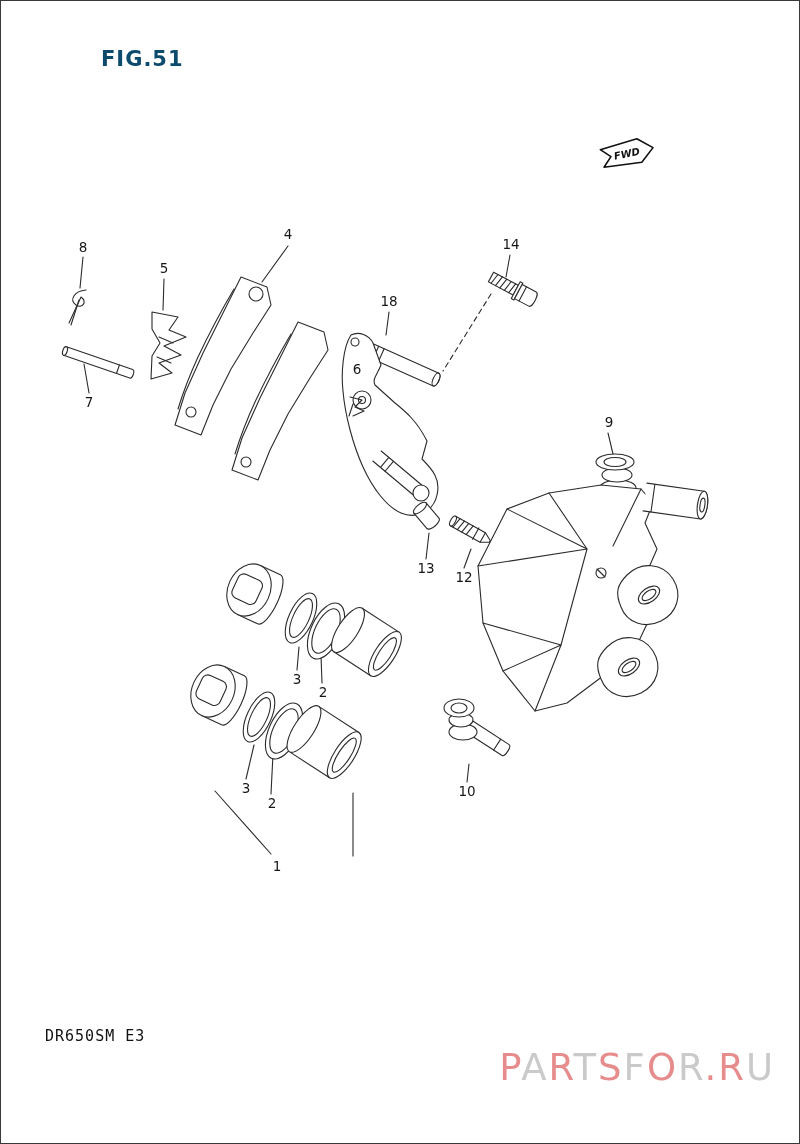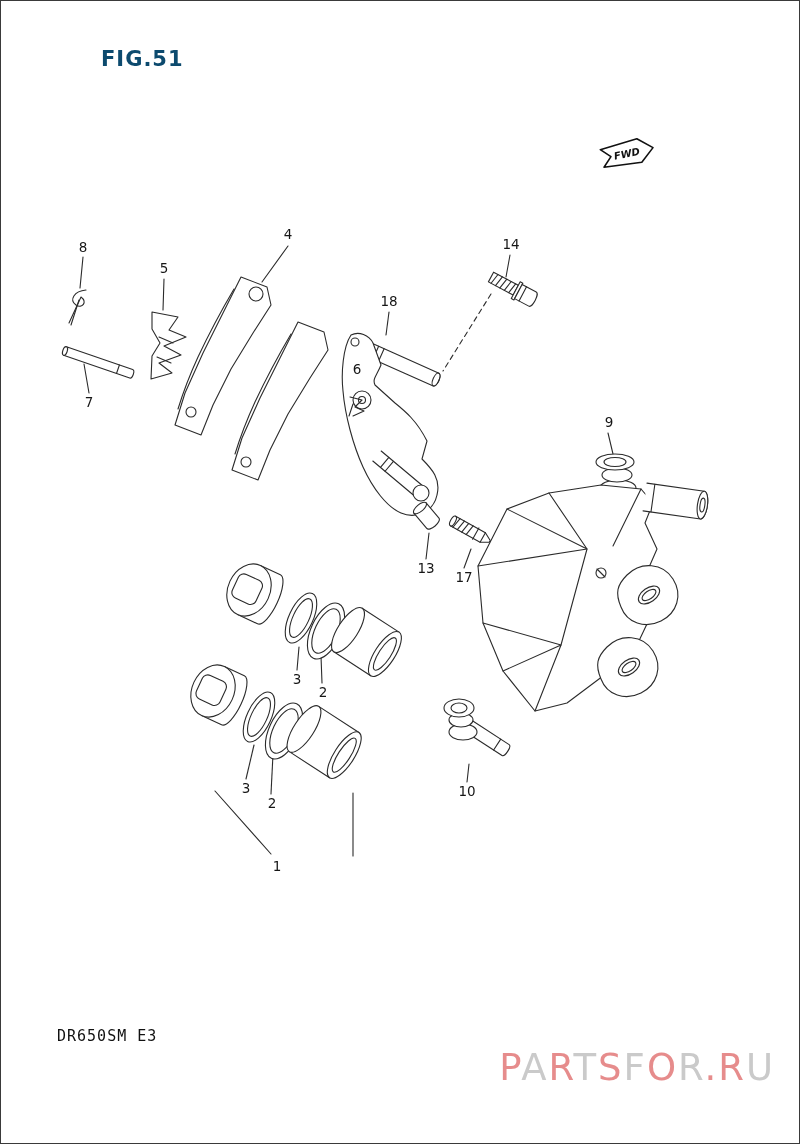--- a/index.html
+++ b/index.html
@@ -26,21 +26,21 @@
     position:absolute; transform:translate(-50%,-50%);
     font-size:13.5px; color:#161616; line-height:1;
   }
   .fwd {
     position:absolute; left:598px; top:138px;
     transform:rotate(-12deg);
   }
   .model-code {
     position:absolute; left:44px; top:1026px;
     font-family:"DejaVu Sans Mono", monospace;
-    font-size:15px; letter-spacing:1px; color:#111;margin-left:12px;
+    font-size:15px; letter-spacing:1px; color:#111;
   }
   .wm {
     position:absolute; right:24px; top:1040px;
     text-align:right;
   }
   .wm-tagline {
     font-size:11.5px; color:#8f8f8f; letter-spacing:0.4px;
   }
   .wm-logo {
     margin-top:8px;
@@ -247,21 +247,21 @@
 
   <div class="callout" style="left:82px;  top:247px;">8</div>
   <div class="callout" style="left:163px; top:268px;">5</div>
   <div class="callout" style="left:287px; top:234px;">4</div>
   <div class="callout" style="left:510px; top:244px;">14</div>
   <div class="callout" style="left:388px; top:301px;">18</div>
   <div class="callout" style="left:88px;  top:402px;">7</div>
   <div class="callout" style="left:356px; top:369px;">6</div>
   <div class="callout" style="left:608px; top:422px;">9</div>
   <div class="callout" style="left:425px; top:568px;">13</div>
-  <div class="callout" style="left:463px; top:577px;">17</div>
+  <div class="callout" style="left:463px; top:577px;">12</div>
   <div class="callout" style="left:296px; top:679px;">3</div>
   <div class="callout" style="left:322px; top:692px;">2</div>
   <div class="callout" style="left:245px; top:788px;">3</div>
   <div class="callout" style="left:271px; top:803px;">2</div>
   <div class="callout" style="left:466px; top:791px;">10</div>
   <div class="callout" style="left:276px; top:866px;">1</div>
 
   <div class="model-code">DR650SM E3</div>
 
   <div class="wm">

